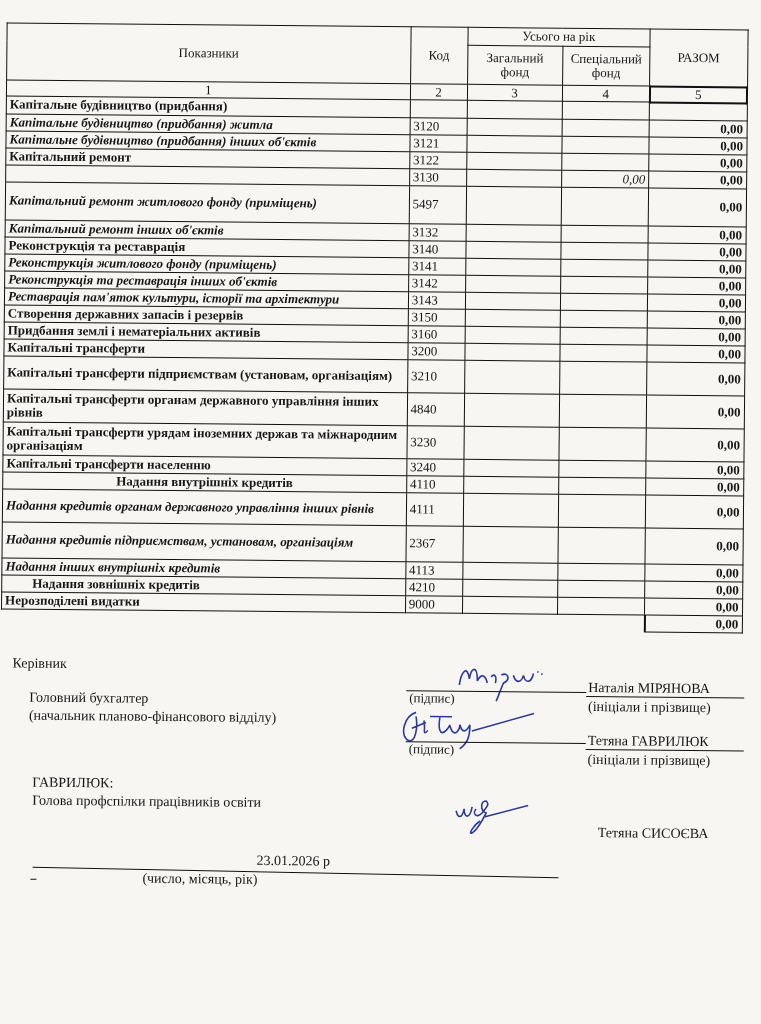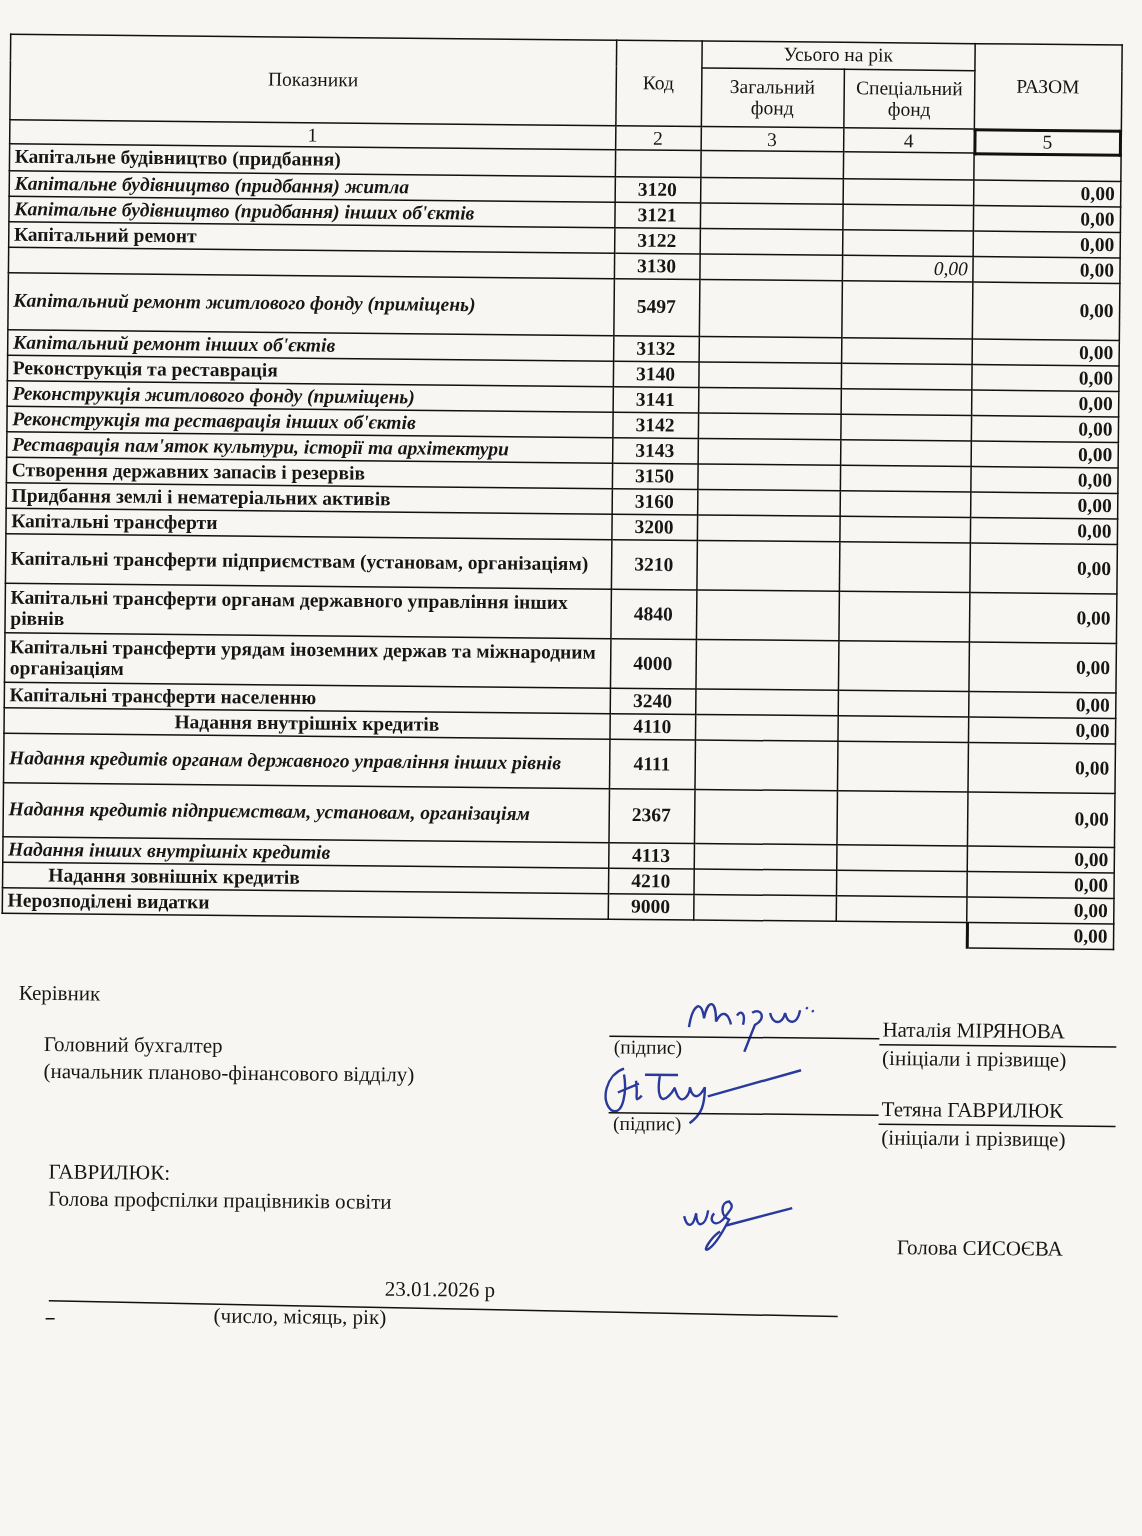--- a/index.html
+++ b/index.html
@@ -28,21 +28,21 @@
     vertical-align: middle;
   }
   th { font-weight: normal; text-align: center; }
   .hdr-main { height: 56px; font-size: 13.5px; }
   .hdr-sub { height: 32px; }
   .colnum td { text-align: center; height: 14px; font-size: 13px; }
   td.name { font-weight: bold; text-align: left; }
   td.name.it { font-style: italic; }
   td.name.center { text-align: center; }
   td.name.indent { padding-left: 30px; }
-  td.code { font-weight: bold; text-align: center; }
+  td.code { font-weight: normal; text-align: left; }
   td.gf, td.sf { text-align: right; }
   td.sf.val { font-style: italic; font-weight: normal; }
   td.tot { text-align: right; font-weight: bold; border-width: 2.4px; vertical-align: bottom; }
   tr.r1 td { height: 16px; }
   tr.r2 td { height: 32px; }
   .col-name { width: 398px; }
   .col-code { width: 56px; }
   .col-gf { width: 94px; }
   .col-sf { width: 86px; }
   .col-tot { width: 96px; }
@@ -190,21 +190,21 @@
   </tr>
   <tr class="r2">
     <td class="name">Капітальні трансферти органам державного управління інших рівнів</td>
     <td class="code">4840</td>
     <td class="gf"></td>
     <td class="sf"></td>
     <td class="tot">0,00</td>
   </tr>
   <tr class="r2">
     <td class="name">Капітальні трансферти урядам  іноземних держав та міжнародним організаціям</td>
-    <td class="code">4000</td>
+    <td class="code">3230</td>
     <td class="gf"></td>
     <td class="sf"></td>
     <td class="tot">0,00</td>
   </tr>
   <tr class="r1">
     <td class="name">Капітальні трансферти населенню</td>
     <td class="code">3240</td>
     <td class="gf"></td>
     <td class="sf"></td>
     <td class="tot">0,00</td>
@@ -286,20 +286,20 @@
 <div class="line" style="left:590px;top:747px;width:158px"></div>
 <div class="sig" style="left:592px;top:749px">(ініціали і прізвище)</div>
 
 <div class="sig" style="left:37px;top:777px">ГАВРИЛЮК:</div>
 <div class="sig" style="left:37px;top:795px">Голова профспілки працівників освіти</div>
 
 <svg class="hand" style="left:455px;top:790px" width="90" height="50" viewBox="0 0 90 50">
   <path d="M6 20 C 8 28, 12 28, 14 18 C 14 28, 20 28, 22 16 M26 18 C 22 22, 26 28, 32 22 C 36 16, 40 14, 36 10 C 30 10, 30 20, 36 22 C 32 30, 26 40, 22 42 C 18 44, 24 34, 30 30 M34 26 L 78 14" stroke="#2a3a9c" stroke-width="1.6" fill="none"></path>
 </svg>
 
-<div class="sig" style="left:603px;top:822px">Голова СИСОЄВА</div>
+<div class="sig" style="left:603px;top:822px">Тетяна СИСОЄВА</div>
 
 <div class="line" style="left:38px;top:870px;width:526px;transform:rotate(0.6deg);transform-origin:left"></div>
 <div class="sig" style="left:262px;top:853px">23.01.2026 р</div>
 <div class="sig" style="left:148px;top:872px">(число, місяць, рік)</div>
 <div class="line" style="left:36px;top:882px;width:6px"></div>
 
 </div>
 
 </body></html>

